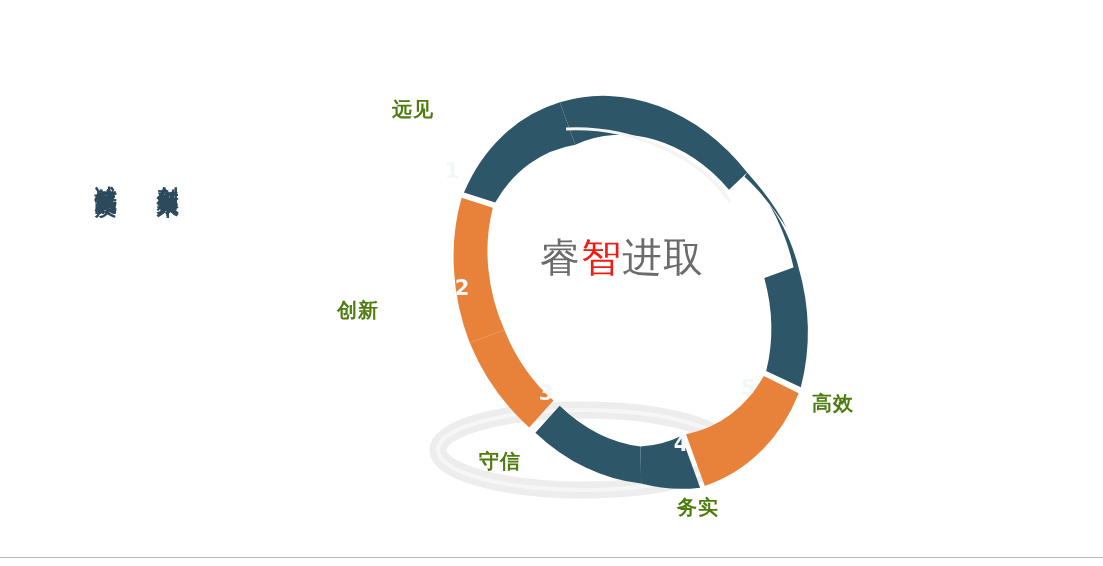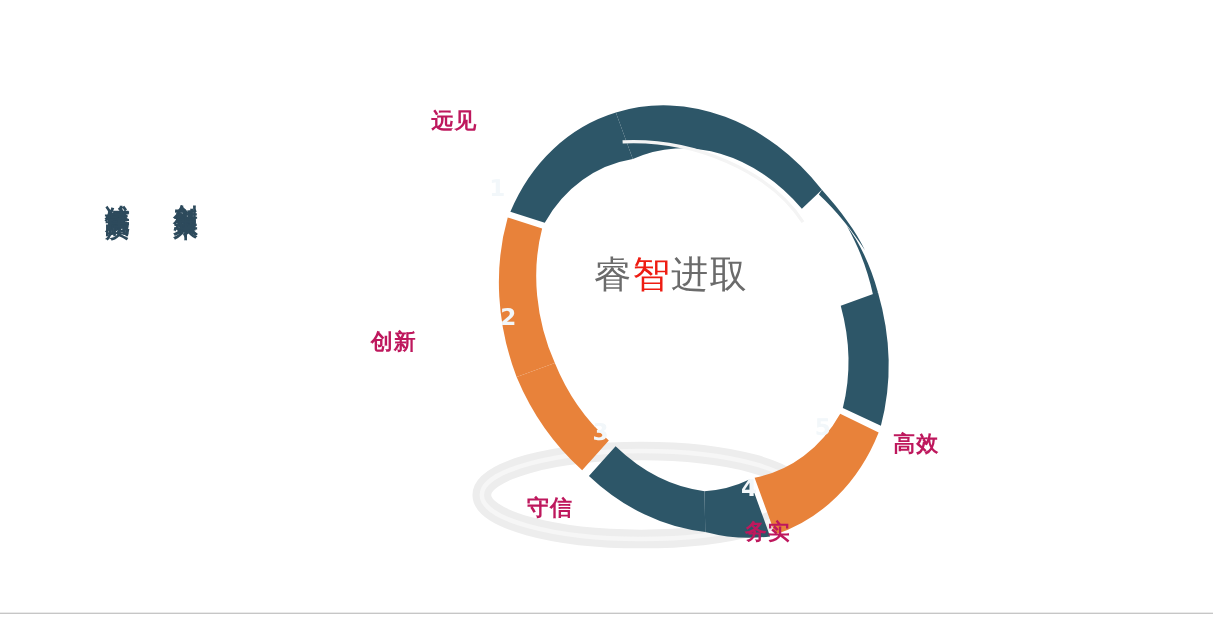--- a/index.html
+++ b/index.html
@@ -73,41 +73,41 @@
   #num-3 { left: 531px; top: 381px; }
   #num-4 { left: 666px; top: 432px; }
   #num-5 { left: 733px; top: 376px; }
 
   
   .olabel {
     position: absolute;
     font-family: Liberation Sans, sans-serif;
     font-weight: bold;
     font-size: 20px;
-    color: #be185d;
+    color: #4d7c0f;
     letter-spacing: 1px;
     white-space: nowrap;
   }
   #lab-1 { left: 392px; top: 96px; }
   #lab-2 { left: 337px; top: 297px; }
   #lab-3 { left: 458px; top: 448px; margin-left: 21px; }
-  #lab-4 { left: 677px; top: 470px; }
+  #lab-4 { left: 677px; top: 494px; }
   #lab-5 { left: 812px; top: 390px; text-align: center; }
 
   
   #center-slogan {
     position: absolute;
     left: 540px;
     top: 228px;
     width: 220px;
     text-align: left;
   }
   .cline {
-    font-family: Liberation Mono, monospace;
-    font-size: 34px;
+    font-family: Liberation Serif, serif;
+    font-size: 40px;
     line-height: 1.52;
     color: #6b6b6b;
     letter-spacing: 1px;
     white-space: nowrap;
   }
   .cline .hl { color: #ee1c12; }
 </style>
 </head>
 <body>
 

